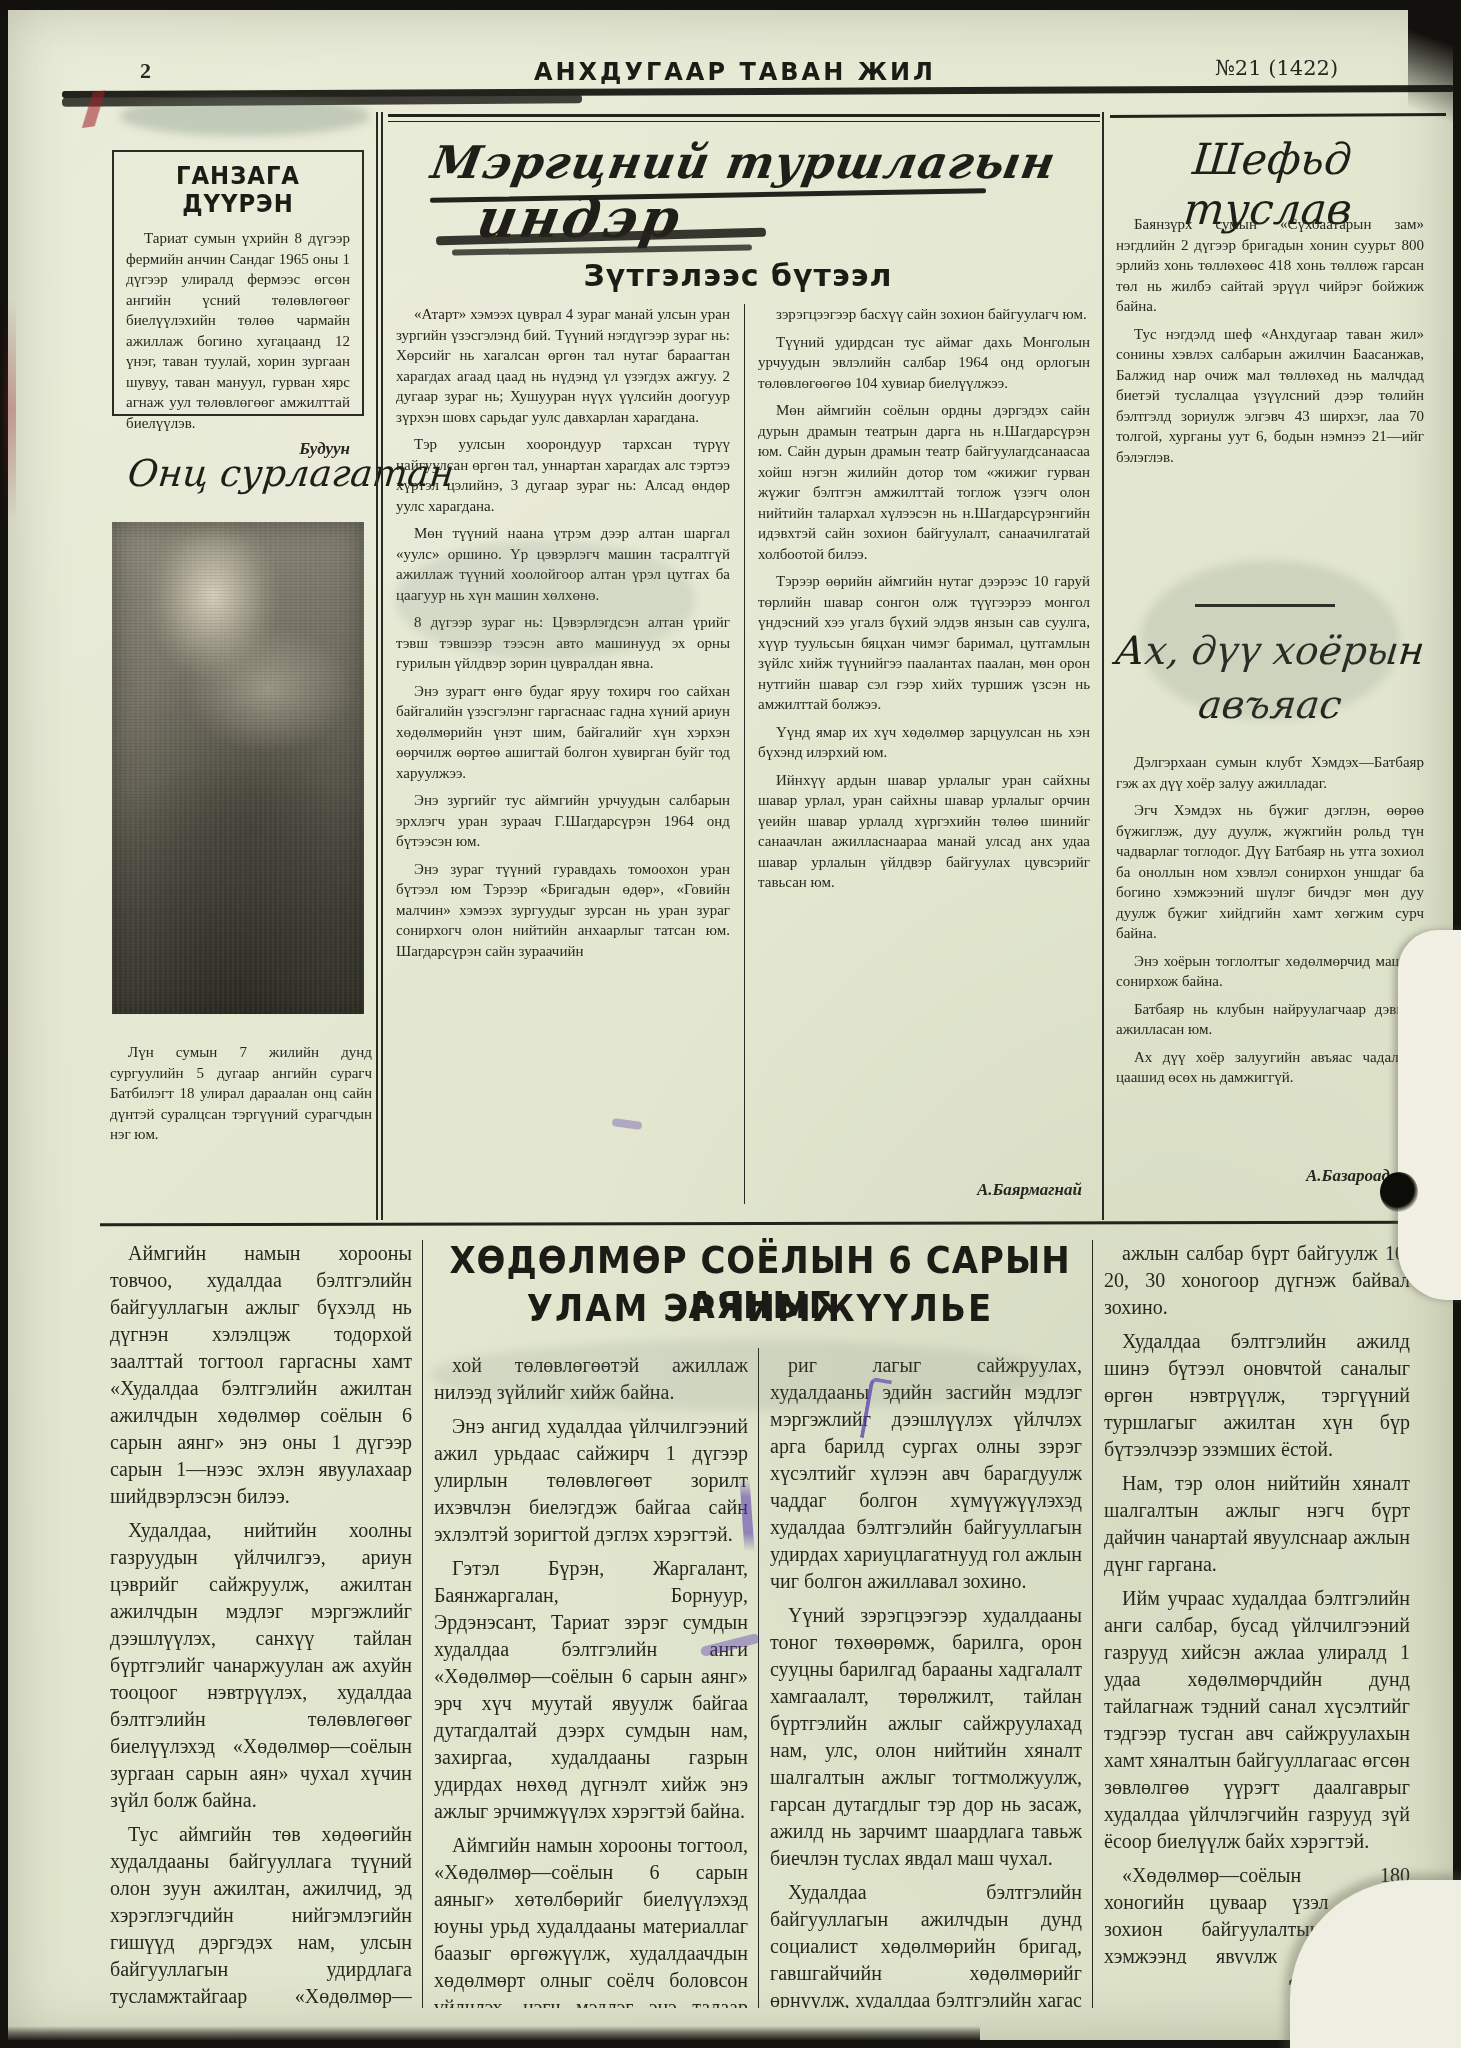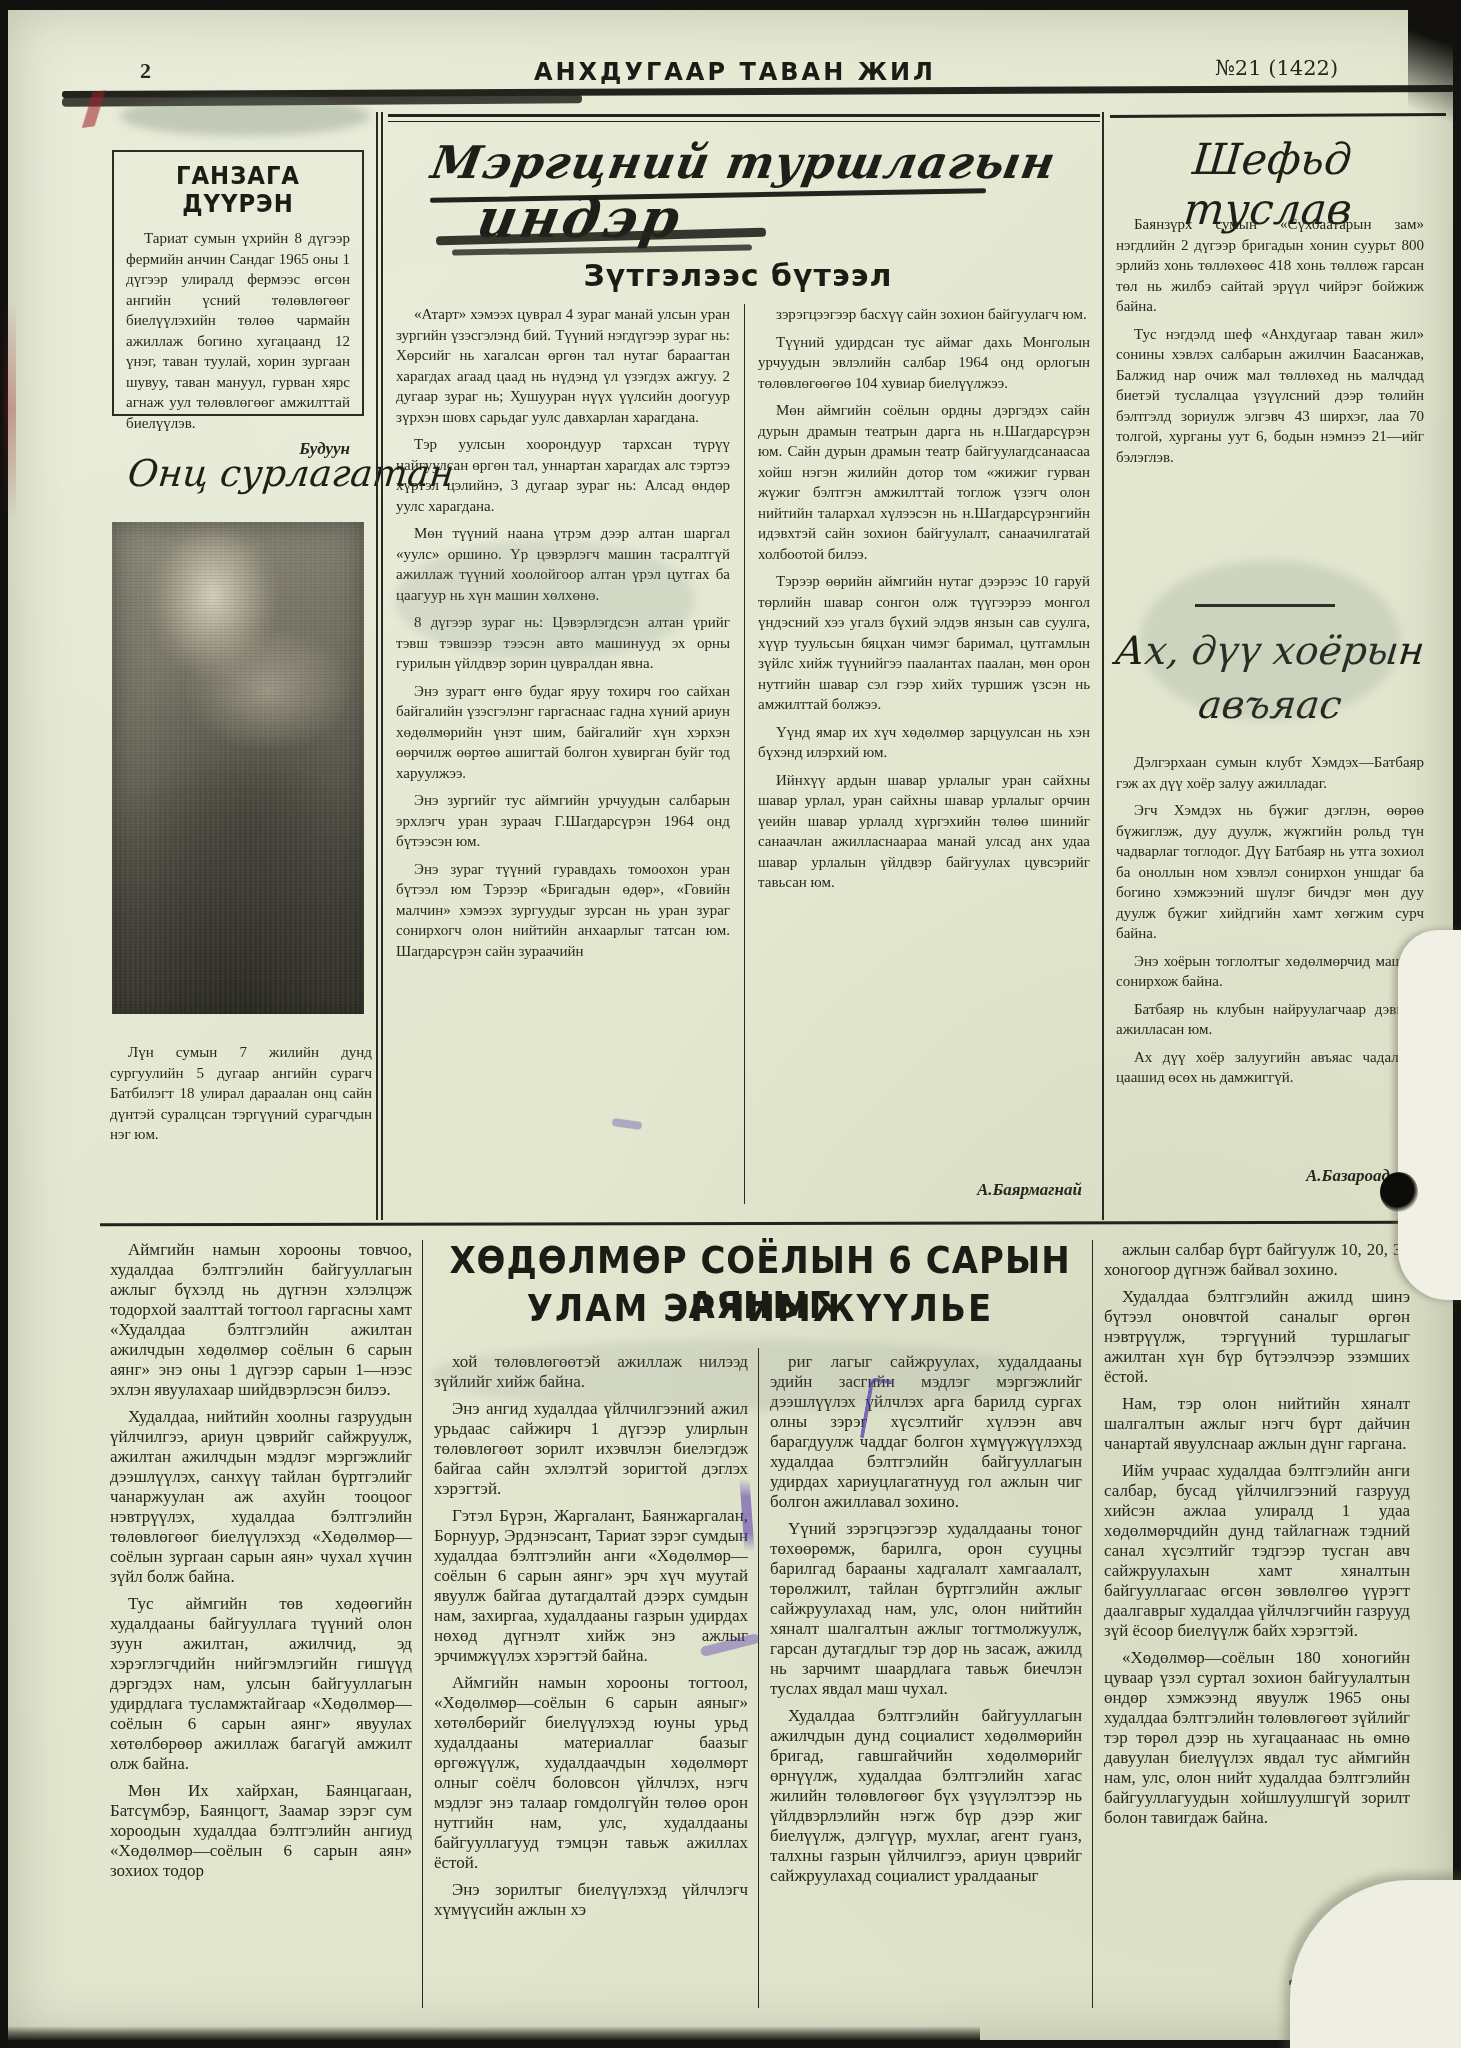--- a/index.html
+++ b/index.html
@@ -7,21 +7,21 @@
          font-family:"Liberation Serif",serif;color:#28261f;}
   .paper{position:absolute;left:8px;top:6px;width:1445px;height:2034px;
          background:
            radial-gradient(900px 700px at 30% 20%, rgba(255,255,255,.10), transparent 70%),
            radial-gradient(800px 900px at 80% 70%, rgba(120,130,95,.10), transparent 75%),
            linear-gradient(135deg,#e9ecd8 0%,#e3e7d0 45%,#dde2c9 100%);
          box-shadow:inset 0 0 60px rgba(60,60,40,.25);}
   .txt{position:absolute;text-align:justify;}
   .txt p{margin:0 0 7px 0;text-indent:18px;}
   .body-15{font-size:15px;line-height:20.5px;}
-  .body-145{font-size:17px;line-height:20px;}
+  .body-145{font-size:20px;line-height:27px;}
   .rule-h{position:absolute;background:#23221c;}
   .rule-v{position:absolute;background:#2a2922;width:2px;}
   .rule-v.dbl{width:7px;background:linear-gradient(90deg,#2a2922 0 2px,transparent 2px 5px,#2a2922 5px 7px);}
   .byline{font-weight:bold;font-style:italic;text-align:right;font-size:17px;}
   .serif-head{font-family:"DejaVu Serif",serif;font-style:italic;color:#1f1e18;}
   .sans-head{font-family:"DejaVu Sans",sans-serif;font-weight:bold;color:#1c1b15;}
   .ghost{position:absolute;border-radius:50%;filter:blur(4px);pointer-events:none;}
   .stain{position:absolute;pointer-events:none;}
 </style>
 </head>

